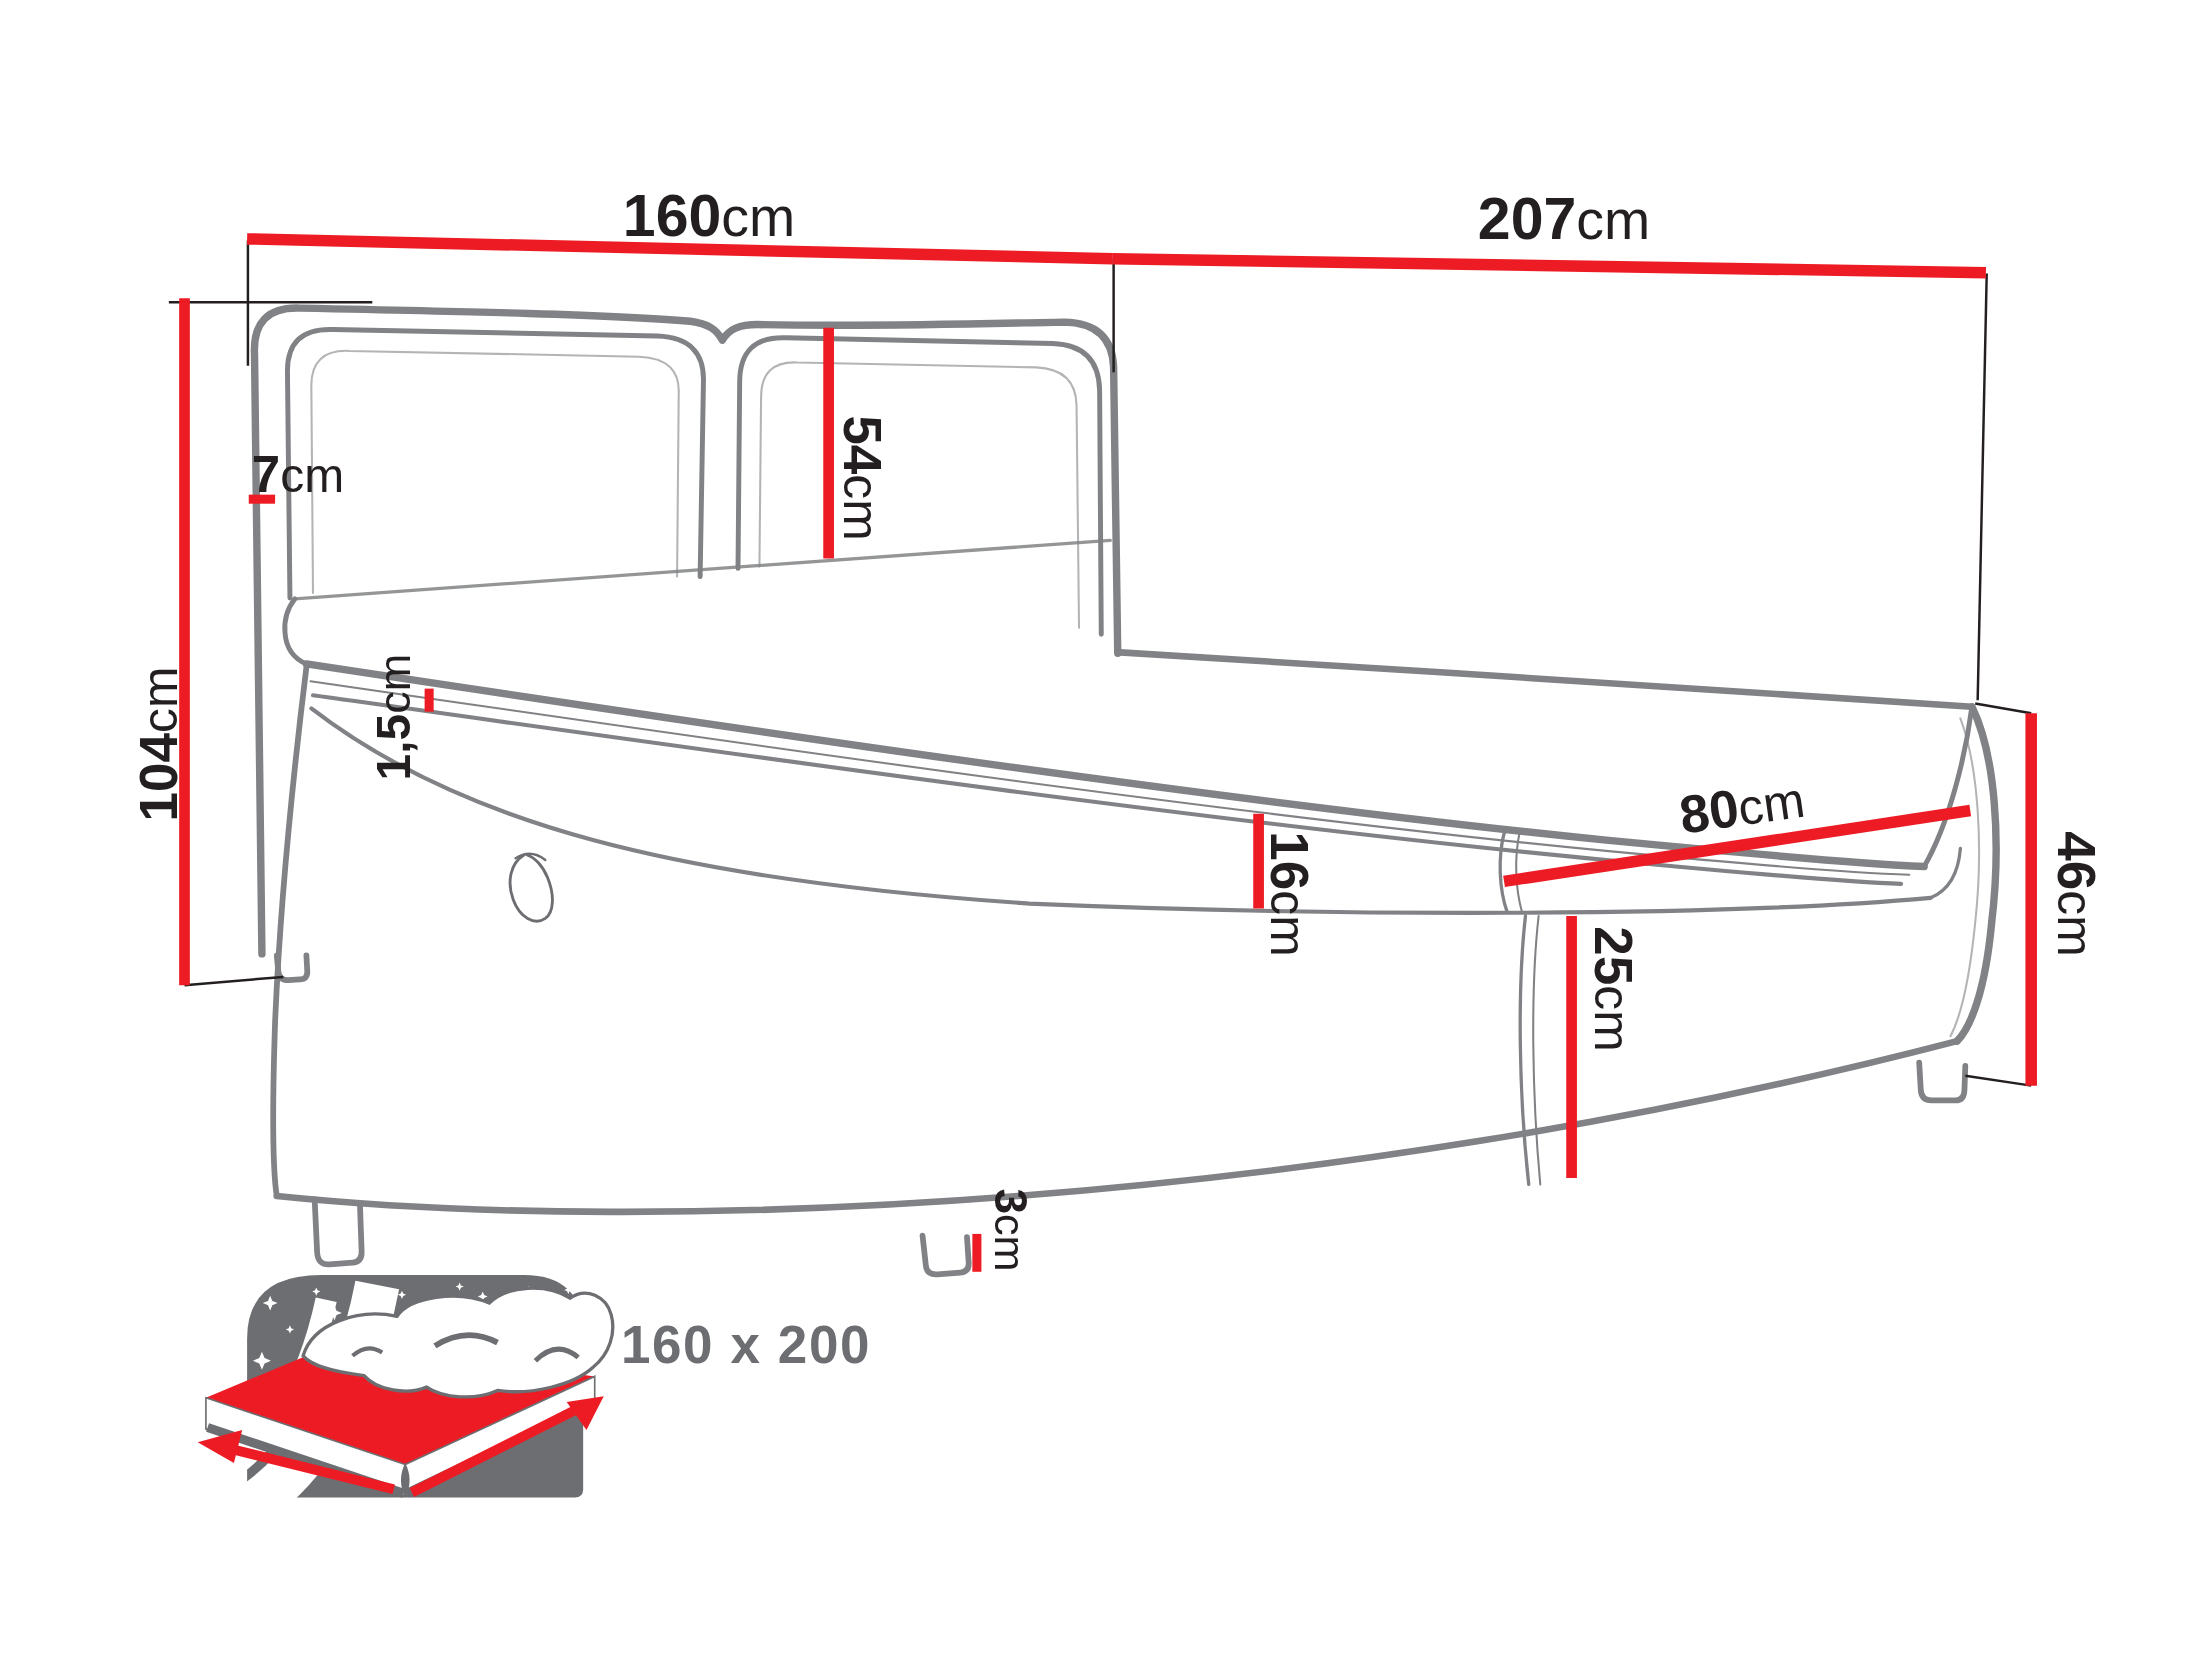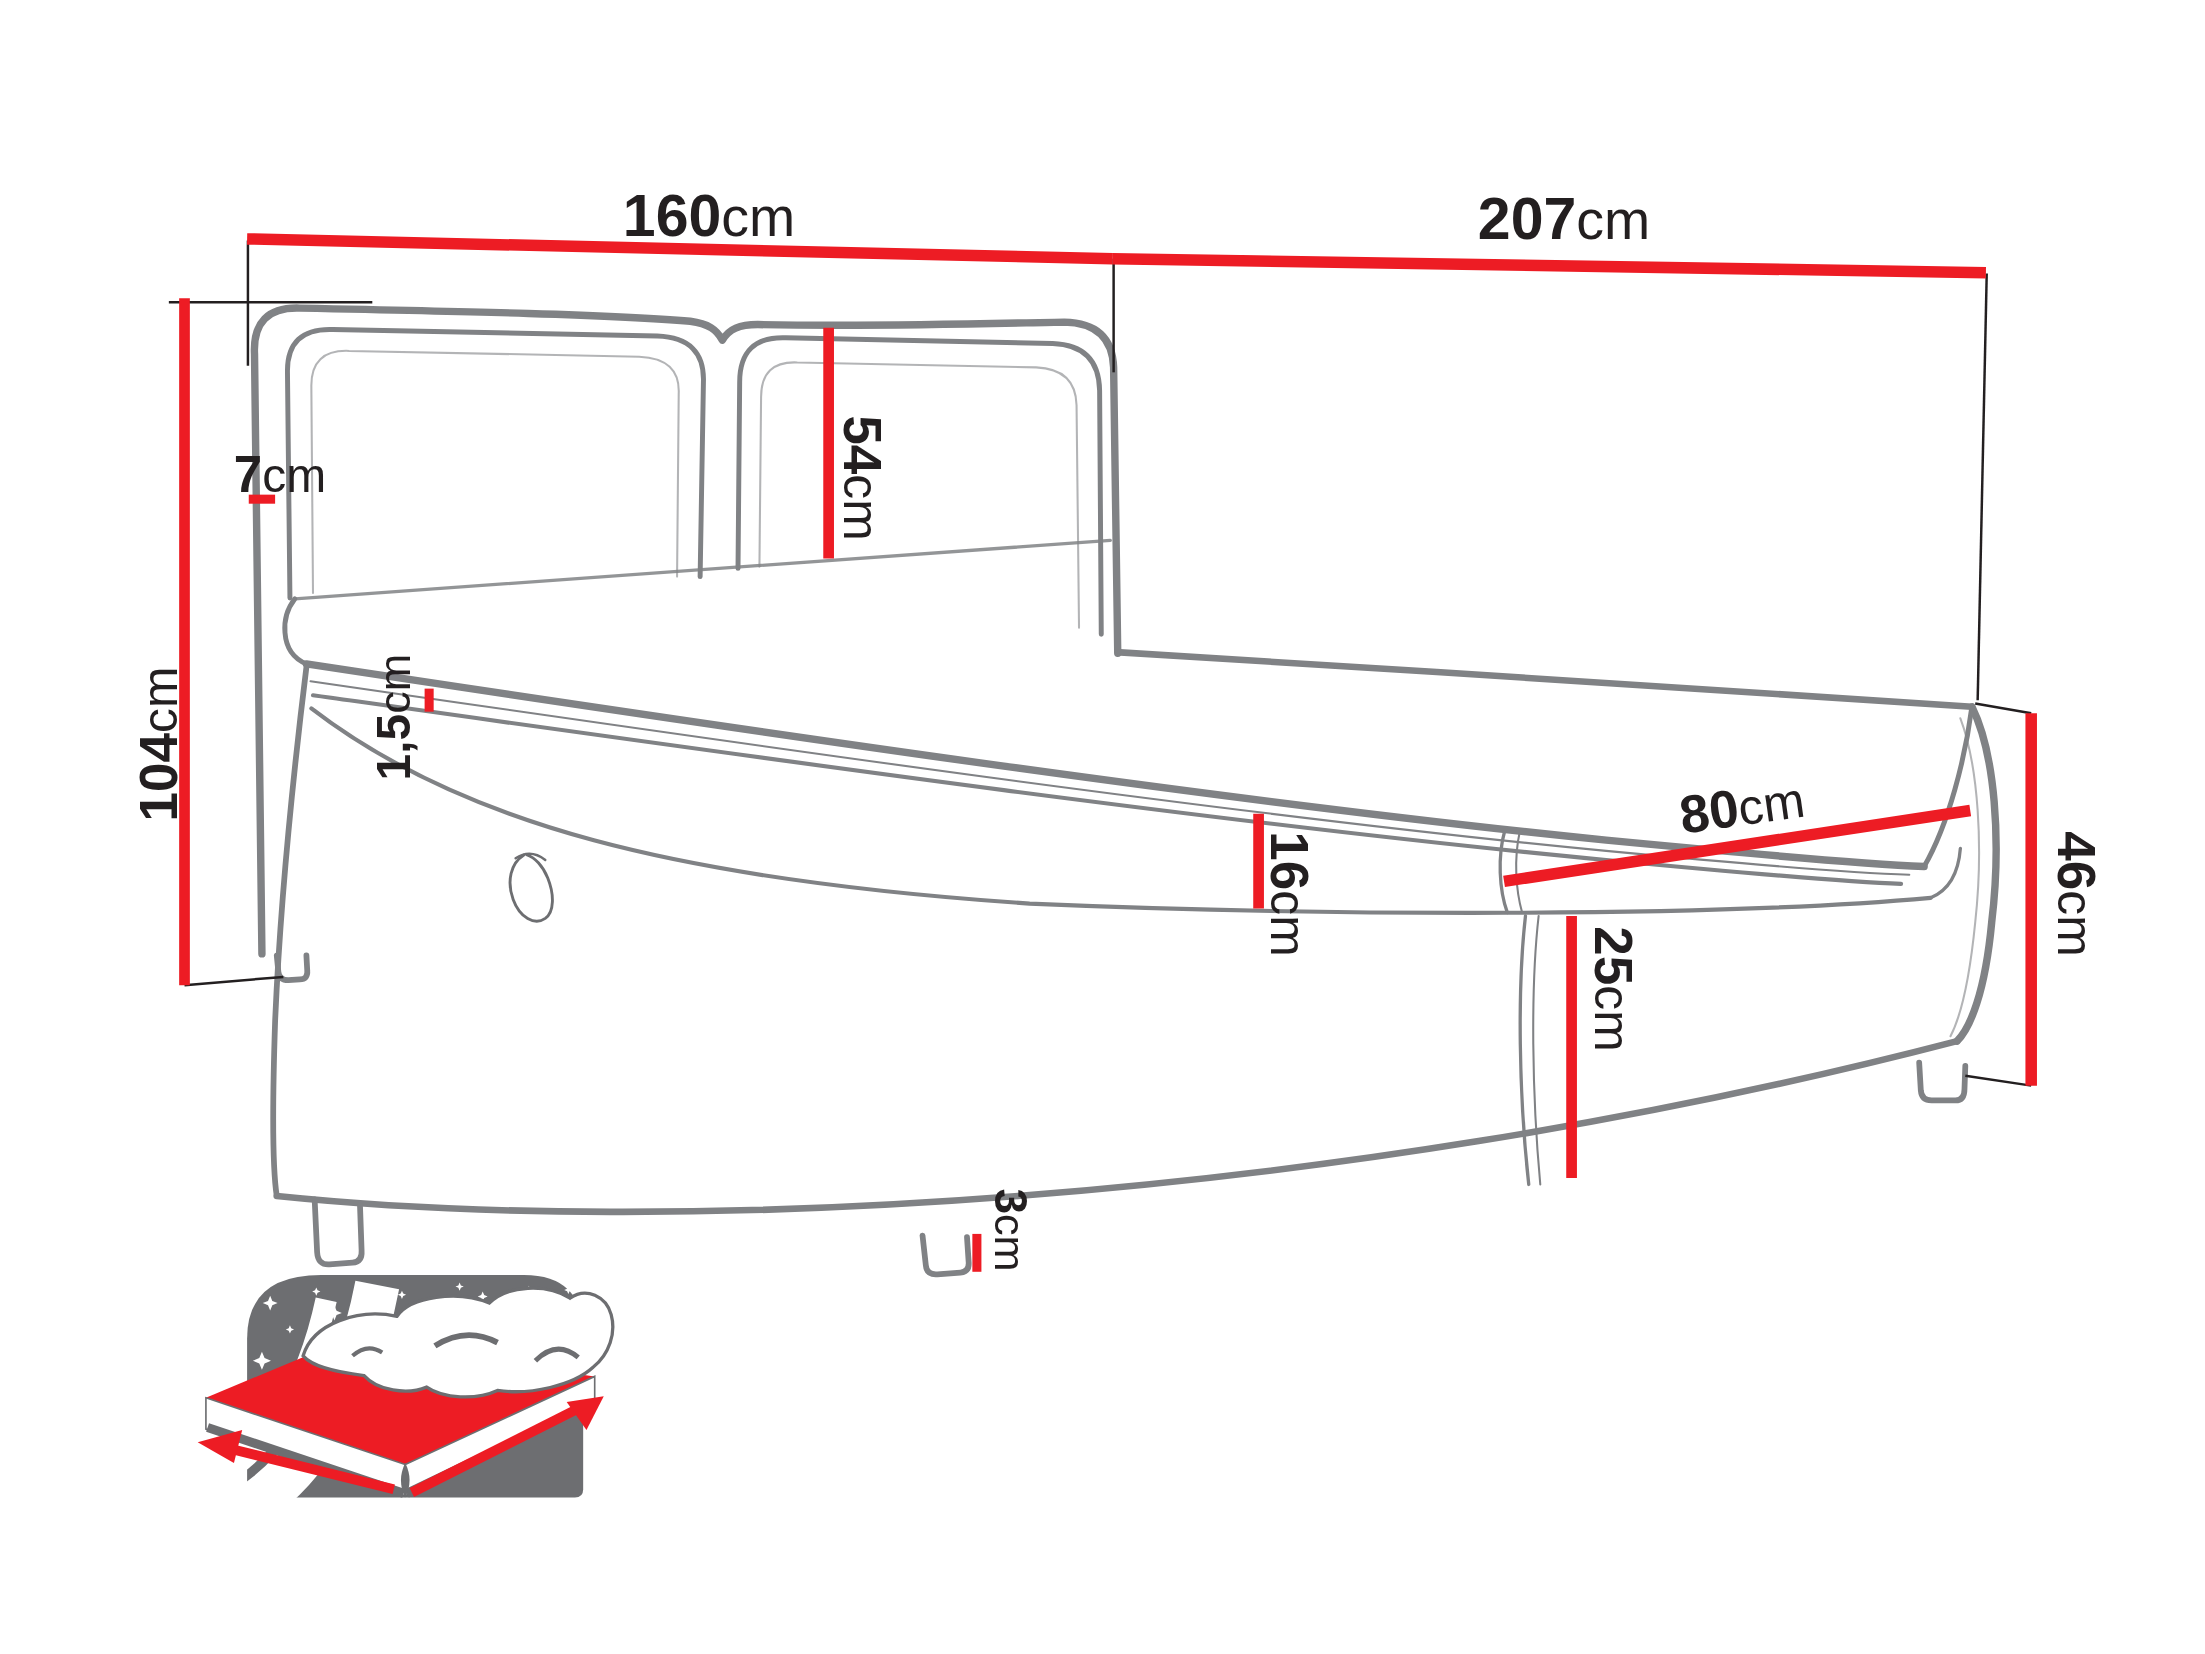--- a/index.html
+++ b/index.html
@@ -12,21 +12,21 @@
   .dim .unit{font-weight:normal;}
   .f72{font-size:59px;} .f64{font-size:53px;} .f62{font-size:51px;}
   .f58{font-size:48px;} .f56{font-size:46px;}
   .u92{font-size:0.94em;}
   .rot90{transform:translate(-50%,-50%) rotate(90deg);}
   .rotm90{transform:translate(-50%,-50%) rotate(-90deg);}
   .rotm8{transform:translate(-50%,-50%) rotate(-8deg);}
   .l-160{left:684px;top:216px;margin-left:25px;}
   .l-207{left:1564px;top:219px;text-align:right;}
   .l-104{left:159px;top:744px;}
-  .l-7{left:280px;top:474px;}
+  .l-7{left:298px;top:474px;}
   .l-54{left:862px;top:478px;}
   .l-15{left:394px;top:717px;}
   .l-16{left:1289px;top:894px;}
   .l-80{left:1742px;top:807px;}
   .l-25{left:1613px;top:989px;}
   .l-46{left:2076px;top:894px;}
   .l-3{left:1011px;top:1230px;}
   .size-badge{position:absolute;left:746px;top:1344px;transform:translate(-50%,-50%);
       font-size:53px;font-weight:bold;color:#6d6e71;white-space:nowrap;letter-spacing:1.6px;}
 </style>
@@ -260,14 +260,15 @@
   <div class="dim f64 l-25 rot90">
     <span class="num">25</span><span class="unit u92">cm</span>
   </div>
   <div class="dim f64 l-46 rot90">
     <span class="num">46</span><span class="unit u92">cm</span>
   </div>
   <div class="dim f56 l-3 rot90">
     <span class="num">3</span><span class="unit u92">cm</span>
   </div>
 
+  <div class="size-badge">160 x 200</div>
 </div>
 
 
 </body></html>

